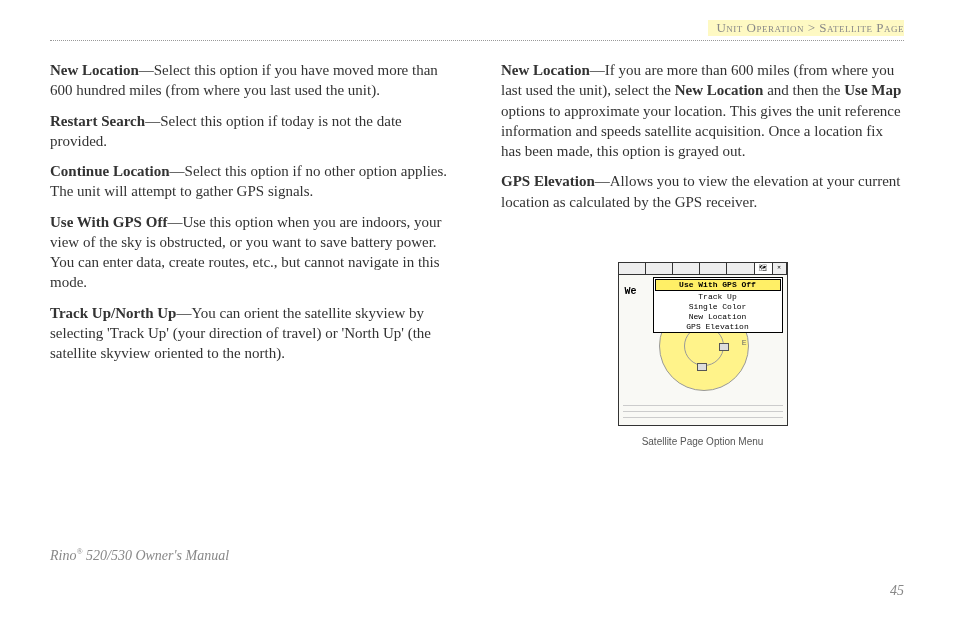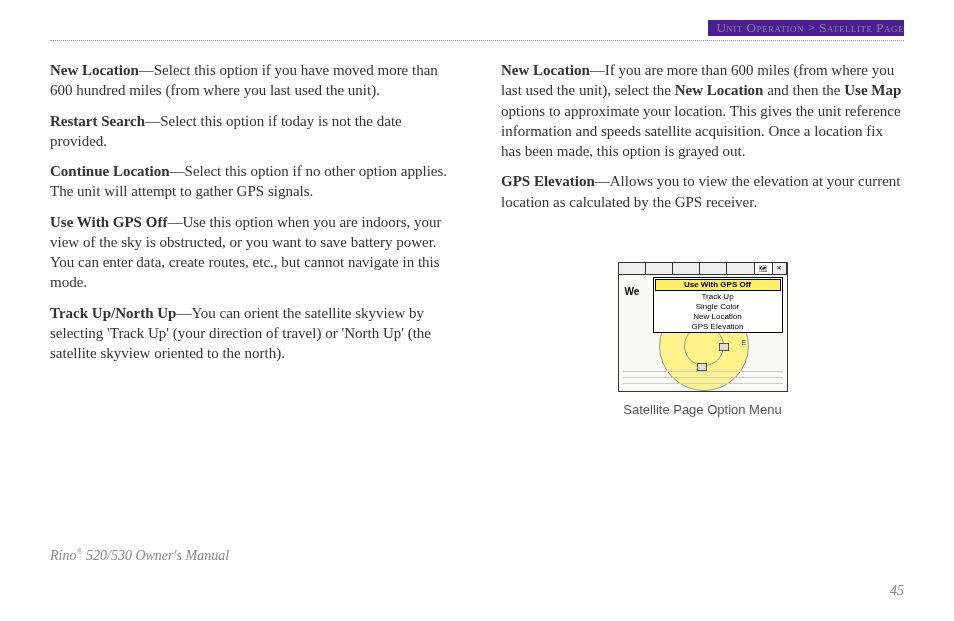--- a/index.html
+++ b/index.html
@@ -20,21 +20,21 @@
     right: 50px;
   }
   .breadcrumb {
     position: absolute;
     top: 20px;
     right: 50px;
     font-size: 13px;
     color: #888;
     font-variant: small-caps;
     letter-spacing: 0.5px;
-    background: #4c1d95;
+    background: #fef9c3;
     padding-left: 8px;
   }
   .content {
     display: flex;
     gap: 48px;
     margin-top: 30px;
   }
   .column {
     flex: 1;
     font-size: 15px;
@@ -53,25 +53,25 @@
     margin-top: 14px;
     margin-bottom: 2px;
   }
   .figure-wrap {
     margin-top: 50px;
     text-align: center;
   }
   .device-screen {
     display: inline-block;
     width: 170px;
-    height: 130px;
+    height: 164px;
     border: 1px solid #333;
     background: #f9f9f5;
     position: relative;
-    font-family: Liberation Sans, sans-serif;
+    font-family: Liberation Mono, monospace;
     font-size: 8px;
     color: #000;
     overflow: hidden;
   }
   .screen-tabs {
     display: flex;
     height: 12px;
     border-bottom: 1px solid #333;
     background: #fff;
   }
@@ -135,21 +135,21 @@
   .direction-e { position:absolute; top:75px; right:40px; font-size:8px; color:#666;}
   .signal-bars {
     position: absolute;
     bottom: 2px; left: 4px; right: 4px;
     height: 24px;
     display:flex; flex-direction:column; justify-content:flex-end;
   }
   .bar-row { border-top:1px solid #ccc; height:6px;}
   .caption {
     font-family: Arial, Helvetica, sans-serif;
-    font-size: 13px;
+    font-size: 10px;
     color: #555;
     margin-top: 4px;
   }
   .footer {
     position: absolute;
     bottom: 22px;
     left: 50px;
     right: 50px;
     display: flex;
     justify-content: space-between;

